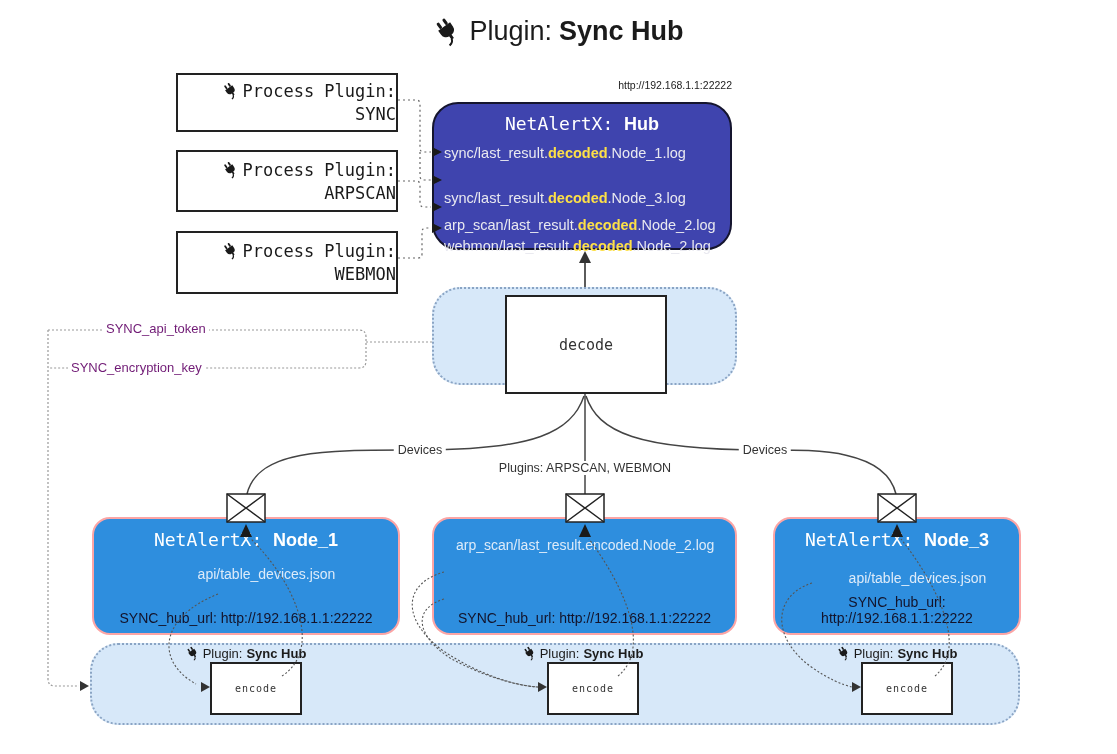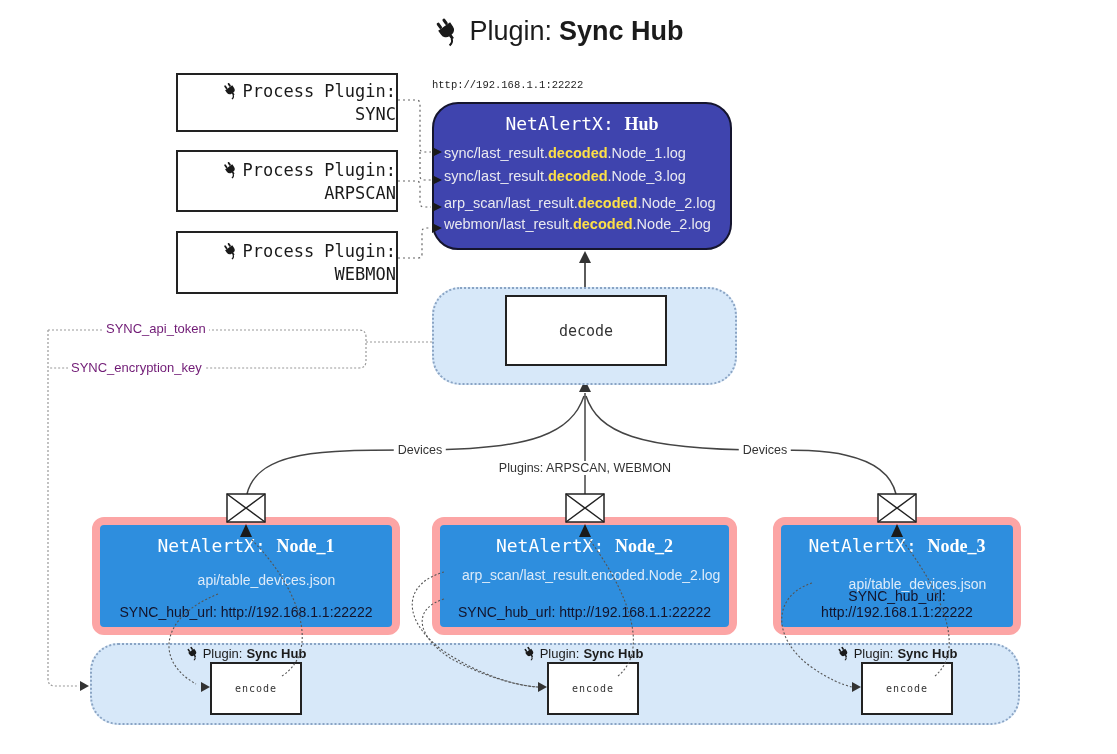--- a/index.html
+++ b/index.html
@@ -22,39 +22,39 @@
     font-family:"DejaVu Sans Mono","Liberation Mono",monospace;font-size:17px;color:#1a1a1a;}
   .pbox .r1{display:flex;align-items:center;}
   .pbox .plug{width:18px;height:18px;margin-right:2px;}
   .pbox .r2{margin-top:3px;}
 
   
   .hub{left:432px;top:102px;width:300px;height:148px;background:#3f44ae;border:2px solid #15152e;
     border-radius:26px;padding-top:9px;}
   .hub-title{text-align:center;font-family:"DejaVu Sans Mono","Liberation Mono",monospace;
     font-size:18px;color:#fff;height:24px;margin-bottom:6px;}
-  .hub-title b,.node-title b{font-family:Liberation Serif, serif;font-weight:700;}
+  .hub-title b,.node-title b{font-family:Liberation Sans, sans-serif;font-weight:700;}
   .hub-line{height:20px;line-height:20px;padding-left:10px;font-size:14.5px;color:#e9e9f0;white-space:nowrap;}
   .hub-line b{font-weight:700;color:#fde047;}
-  .m2{margin-top:2px}.m8{margin-top:3px}.m7{margin-top:7px}.m1{margin-top:1px}
-  .hub-url{left:432px;top:79px;width:300px;text-align:left;font-size:10.5px;color:#222;font-family:Liberation Mono, monospace;}
+  .m2{margin-top:2px}.m8{margin-top:25px}.m7{margin-top:7px}.m1{margin-top:1px}
+  .hub-url{left:432px;top:79px;width:300px;text-align:right;font-size:10.5px;color:#222;}
 
   
   .panel{background:#d7e8f9;border:2px dotted #8aa4c4;border-radius:28px;}
   .decode-band{left:432px;top:287px;width:305px;height:98px;}
   .iobox{background:#fff;border:2px solid #222;display:flex;align-items:center;justify-content:center;
     font-family:"DejaVu Sans Mono","Liberation Mono",monospace;color:#333;}
-  .decode-box{left:505px;top:295px;width:162px;height:71px;font-size:15px;}
+  .decode-box{left:505px;top:295px;width:162px;height:99px;font-size:15px;}
 
   
   .tag{background:#fff;padding:0 3px;font-size:13px;color:#701a75;white-space:nowrap;}
   .etag{background:#fff;padding:0 4px;font-size:12.5px;color:#333;white-space:nowrap;transform:translateX(-50%);}
 
   
-  .node{background:#2e8ede;border:8px solid #fca5a5;border-radius:12px;top:517px;height:118px;padding-top:10px;}
+  .node{background:#2e8ede;border:2px solid #fca5a5;border-radius:18px;top:517px;height:118px;padding-top:10px;}
   .node-title{text-align:center;font-family:"DejaVu Sans Mono","Liberation Mono",monospace;
     font-size:18px;color:#fff;height:24px;white-space:nowrap;}
   .node-line{font-size:14px;color:#ddebf9;height:22px;line-height:22px;white-space:nowrap;}
   .nl-center{text-align:center;margin-left:41px;}
   .nl-left{padding-left:22px;}
   .node-url{position:absolute;bottom:7px;left:0;right:0;text-align:center;font-size:14px;color:#13132a;}
 
   
   .encode-band{left:90px;top:643px;width:930px;height:82px;}
   .encode-box{top:662px;width:92px;height:53px;font-size:10px;letter-spacing:1px;}
@@ -181,23 +181,20 @@
 
   <div class="blk node" style="left:92px;width:308px;">
     <div class="node-title">
       <span>NetAlertX: </span><b>Node_1</b>
     </div>
     <div class="node-line nl-center" style="margin-top:10px;">api/table_devices.json</div>
     <div class="node-url">SYNC_hub_url: http://192.168.1.1:22222</div>
   </div>
 
   <div class="blk node" style="left:432px;width:305px;">
-    <div class="node-title">
-      <span>NetAlertX: </span><b>Node_2</b>
-    </div>
     <div class="node-line nl-left" style="margin-top:5px;">arp_scan/last_result.encoded.Node_2.log</div>
     <div class="node-url">SYNC_hub_url: http://192.168.1.1:22222</div>
   </div>
 
   <div class="blk node" style="left:773px;width:248px;">
     <div class="node-title">
       <span>NetAlertX: </span><b>Node_3</b>
     </div>
     <div class="node-line nl-center" style="margin-top:14px;">api/table_devices.json</div>
     <div class="node-url">SYNC_hub_url: http://192.168.1.1:22222</div>

